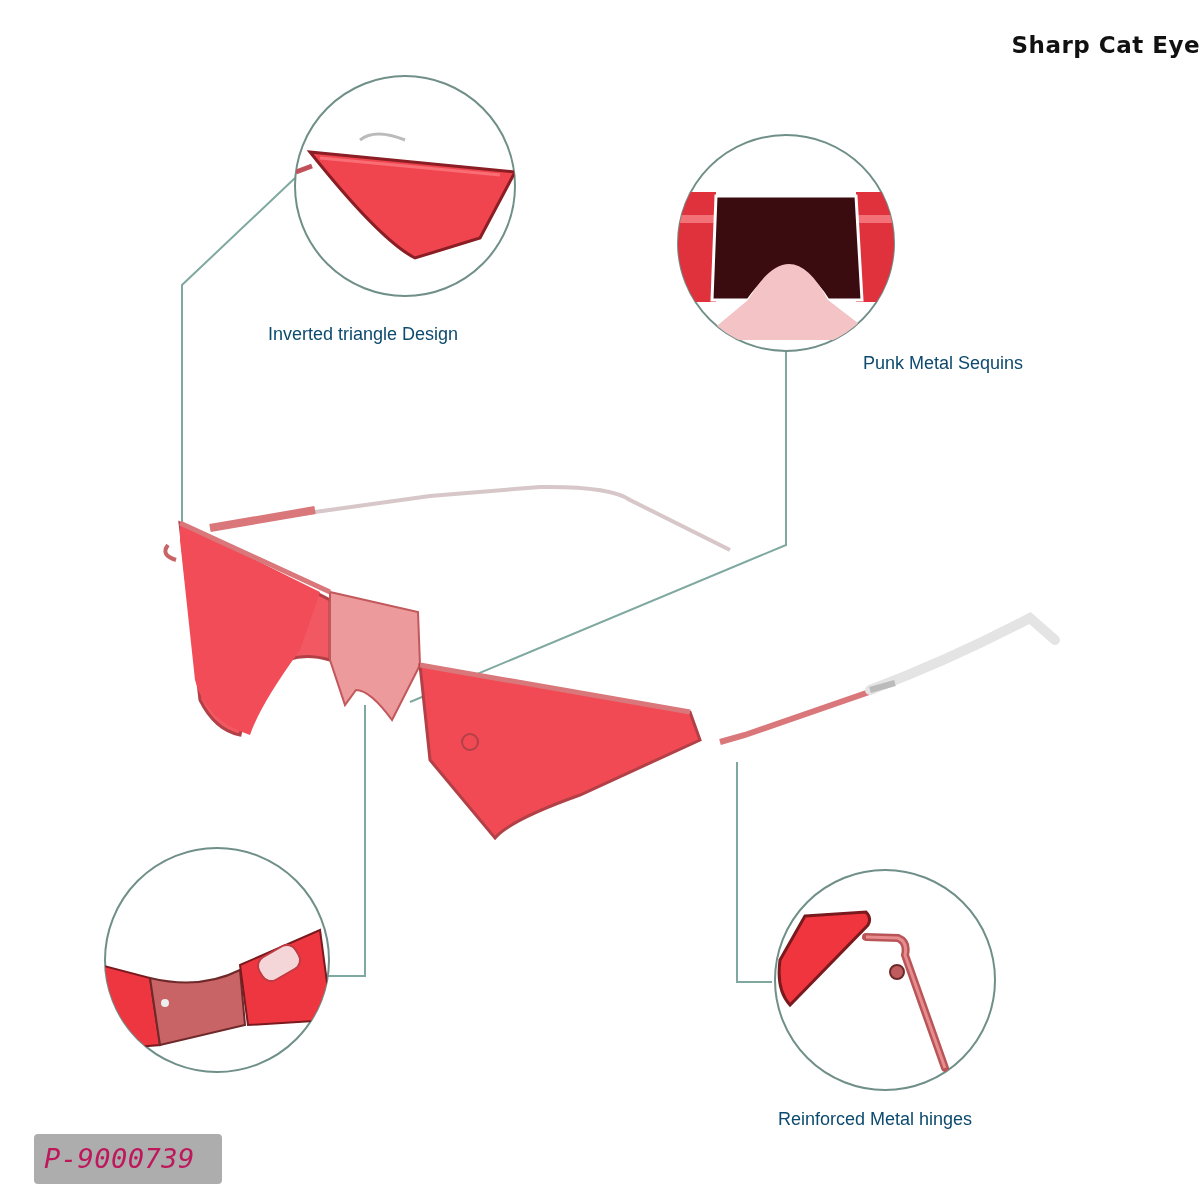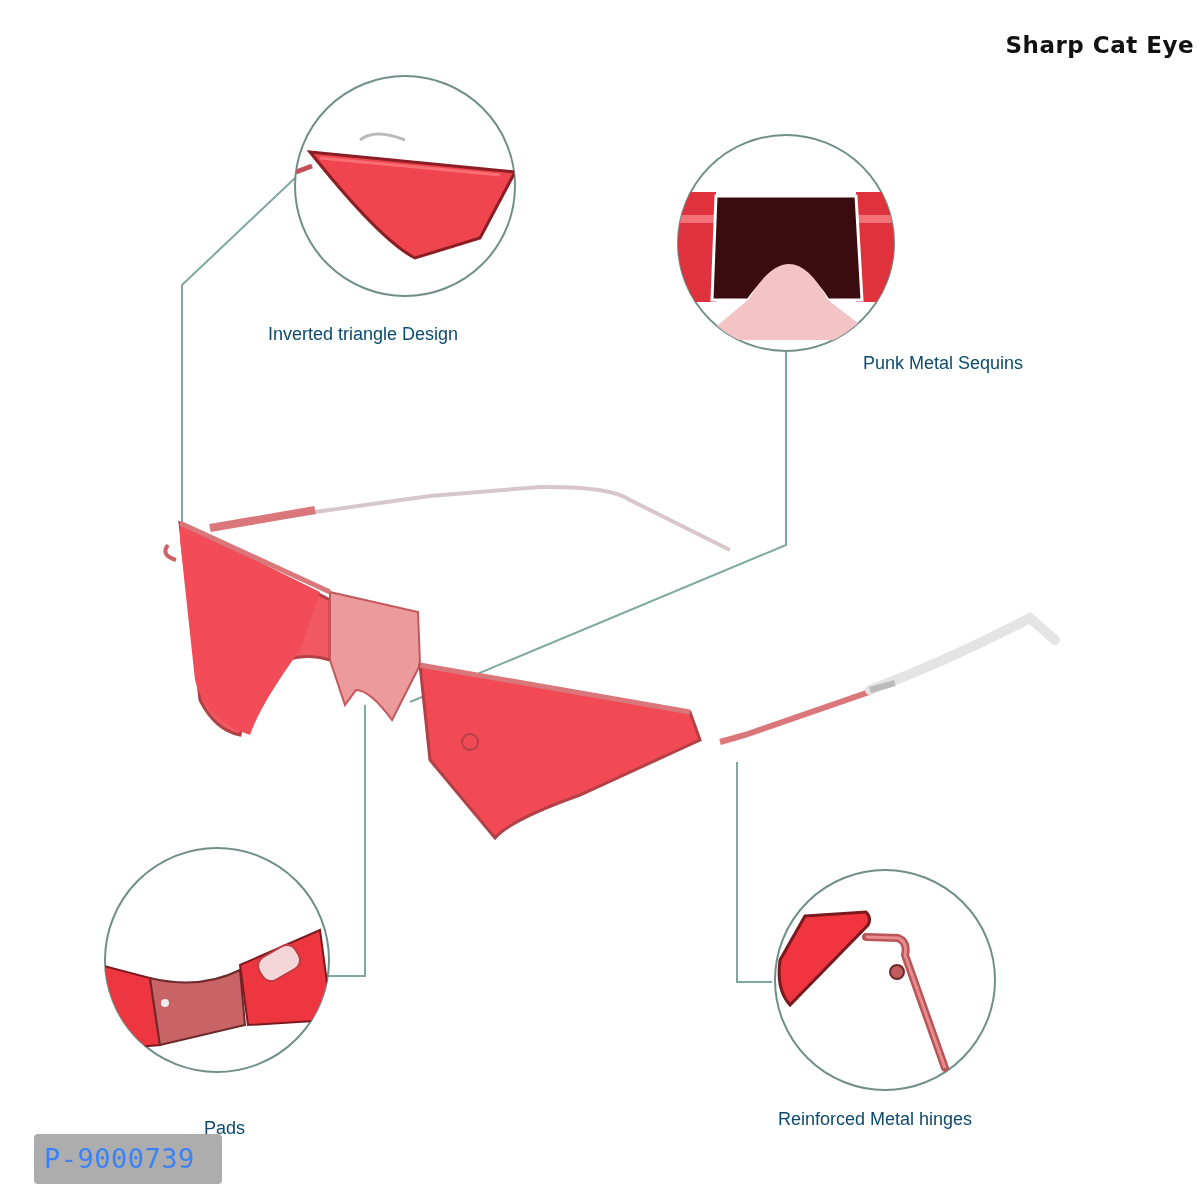--- a/index.html
+++ b/index.html
@@ -1,33 +1,33 @@
 <!DOCTYPE html>
 <html><head>
   <meta charset="utf-8">
   <style>
     html, body { margin: 0; padding: 0; background: #ffffff; }
     body { width: 1200px; height: 1200px; position: relative; overflow: hidden; font-family: "Liberation Sans", sans-serif; }
     .art { position: absolute; left: 0; top: 0; width: 1200px; height: 1200px; }
     .title {
-      position: absolute; right: 6px; top: 28px; text-align: left;
+      position: absolute; right: 0; top: 28px; text-align: left;
       font-family: "DejaVu Sans", sans-serif; font-weight: bold; font-size: 23px; line-height: 34px;
       color: #111; letter-spacing: 0.5px;
     }
     .label { position: absolute; font-family: "Liberation Sans", sans-serif; font-size: 18px; color: #0c4a6e; white-space: nowrap; }
     .lbl-tri { left: 268px; top: 324px; }
     .lbl-punk { left: 863px; top: 353px; text-align: right; }
     .lbl-nose { left: 6px; top: 1110px; line-height: 36px; }
     .lbl-nose .l2 { display: block; padding-left: 198px; }
     .lbl-hinge { left: 778px; top: 1109px; }
     .watermark {
       position: absolute; left: 34px; top: 1134px; width: 188px; height: 50px;
       background: rgba(150,150,150,0.78); border-radius: 4px;
-      color: #3b82f6; font-family: "DejaVu Sans Mono", monospace; font-size: 27px;
-      line-height: 50px; padding-left: 10px; box-sizing: border-box; letter-spacing: 0.5px;
+      color: #be185d; font-family: "DejaVu Sans Mono", monospace; font-size: 27px;
+      line-height: 50px; padding-left: 10px; box-sizing: border-box; letter-spacing: 0.5px; font-style: italic;
     }
   </style>
 </head>
 <body>
 
 <svg class="art" viewBox="0 0 1200 1200" xmlns="http://www.w3.org/2000/svg">
 
   <g stroke="#7fa9a0" stroke-width="2" fill="none">
     <polyline points="295,178 182,285 182,528"></polyline>
     <polyline points="786,352 786,545 410,702"></polyline>
@@ -114,17 +114,16 @@
   </g>
 </svg>
 
 <div class="title">
   <div>Sharp Cat Eye</div>
 </div>
 
 <div class="label lbl-tri">Inverted triangle Design</div>
 <div class="label lbl-punk">Punk Metal Sequins</div>
 <div class="label lbl-nose">
-  <span class="l2">Pads</span>
 </div>
 <div class="label lbl-hinge">Reinforced Metal hinges</div>
 
 <div class="watermark">P-9000739</div>
 
 </body></html>

